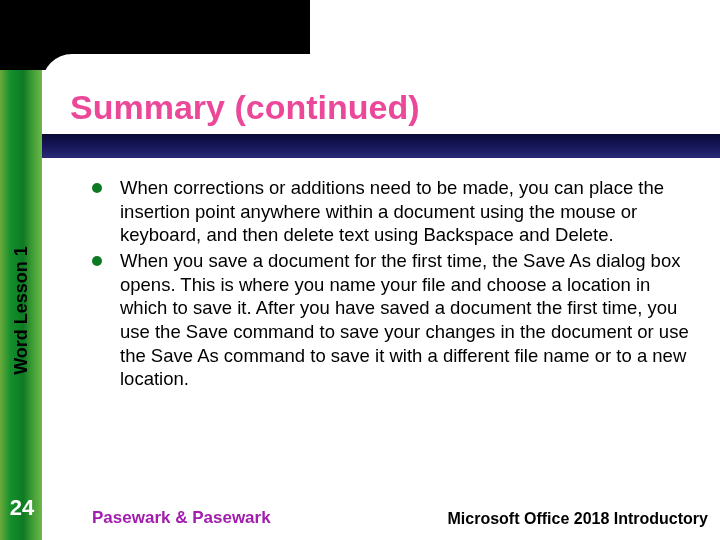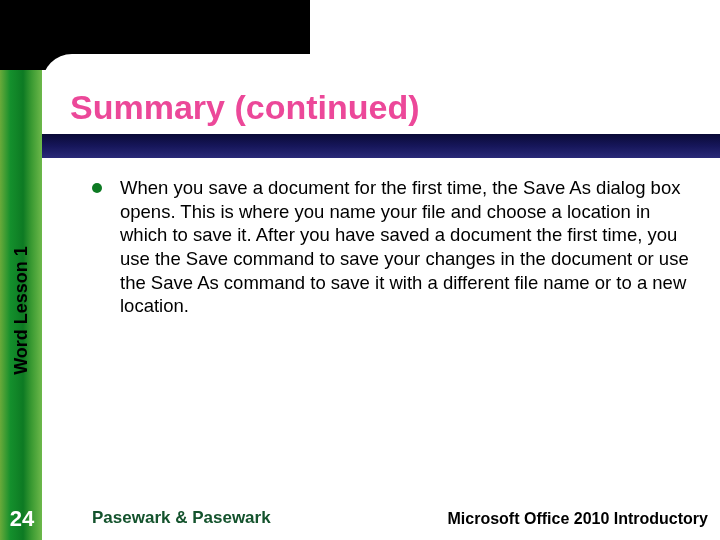--- a/index.html
+++ b/index.html
@@ -85,34 +85,34 @@
     left: 0;
     top: 7px;
     width: 10px;
     height: 10px;
     border-radius: 50%;
     background: #0d7a23;
   }
   .page-num {
     position: absolute;
     left: 4px;
-    bottom: 8px;
+    bottom: 19px;
     width: 36px;
     text-align: center;
     font-size: 22px;
     font-weight: bold;
     color: #fff;
   }
   .footer-left {
     position: absolute;
     left: 92px;
     bottom: 12px;
     font-size: 17px;
     font-weight: bold;
-    color: #14532d;
+    color: #a21caf;
   }
   .footer-right {
     position: absolute;
     right: 12px;
     bottom: 12px;
     font-size: 16px;
     font-weight: bold;
     color: #000;
   }
 </style>
@@ -123,19 +123,20 @@
   <div class="top-black"></div>
   <div class="green-sidebar"></div>
   <div class="top-white-transition"></div>
 
   <div class="title">Summary (continued)</div>
   <div class="title-underline"></div>
 
   <div class="sidebar-label">Word Lesson 1</div>
 
   <ul class="bullets">
+    <li><span>When corrections or additions need to be made, you can place the insertion point anywhere within a document using the mouse or keyboard, and then delete text using Backspace and Delete.</span></li>
     <li><span>When you save a document for the first time, the Save As dialog box opens. This is where you name your file and choose a location in which to save it. After you have saved a document the first time, you use the Save command to save your changes in the document or use the Save As command to save it with a different file name or to a new location.</span></li>
   </ul>
 
   <div class="page-num">24</div>
   <div class="footer-left">Pasewark &amp; Pasewark</div>
-  <div class="footer-right">Microsoft Office 2010 Introductory</div>
+  <div class="footer-right">Microsoft Office 2018 Introductory</div>
 </div>
 
 </body></html>

